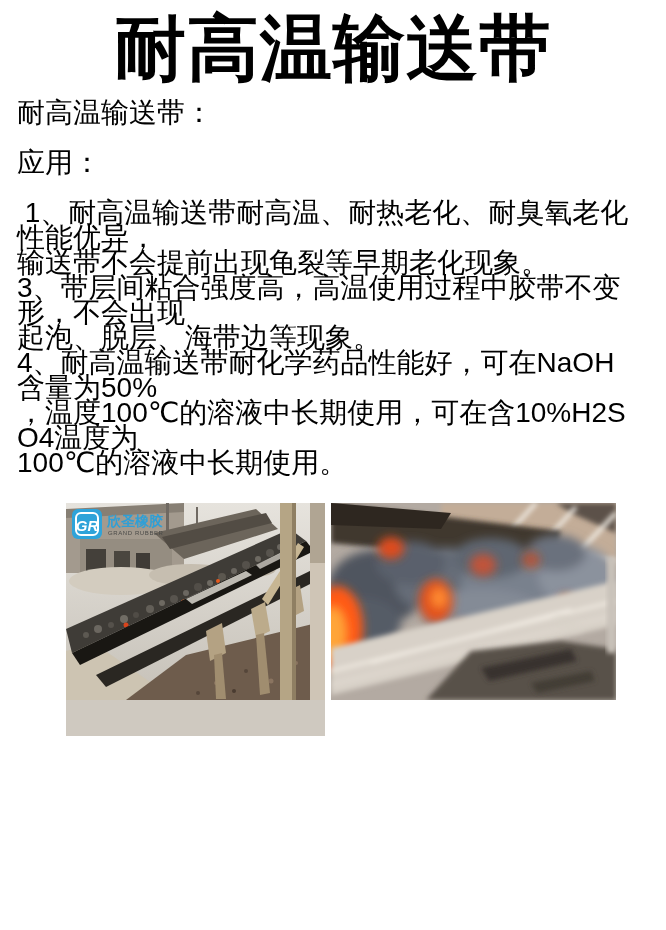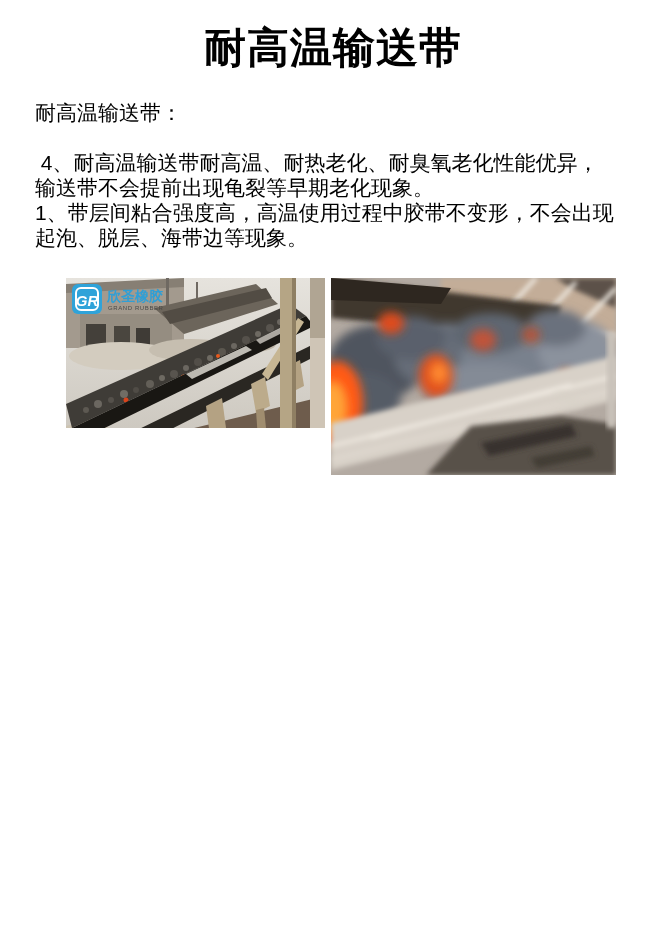--- a/index.html
+++ b/index.html
@@ -3,57 +3,61 @@
 <meta charset="utf-8">
 <style>
   html,body{margin:0;padding:0;}
   body{
     width:666px;height:930px;background:#ffffff;overflow:hidden;
     font-family:"Liberation Sans","DejaVu Sans",sans-serif;color:#000;
   }
   .page{position:relative;width:666px;height:930px;background:#fff;}
   .doc-title{
     margin:16px 0 0 0;padding:0;text-align:center;
-    font-size:42px;line-height:64px;font-weight:bold;color:#000;
+    font-size:72px;line-height:64px;font-weight:bold;color:#000;
     letter-spacing:1px;
   }
   .content{
-    margin:20px 35px 0 35px;
-    font-size:21px;line-height:25px;font-weight:400;
+    margin:20px 35px 0 17px;
+    font-size:28px;line-height:25px;font-weight:400;
   }
   .content p{
     margin:0 0 25px 0;white-space:pre-wrap;word-break:break-all;
   }
   .features-list p{margin:0;}
   .features-list{margin:0 0 0 0;}
   .photo-row{
     margin:28px 0 0 66px;
     display:flex;flex-direction:row;gap:6px;align-items:flex-start;
   }
   .photo{display:block;overflow:hidden;background:#cfc9c0;}
   .photo svg{display:block;}
-  .photo-left{width:259px;height:150px;}
+  .photo-left{width:259px;height:233px;}
   .photo-right{width:285px;height:197px;}
 </style>
 </head>
 <body>
 
 <div class="page">
 
   <h1 class="doc-title">耐高温输送带</h1>
 
   <div class="content">
     <p>耐高温输送带：</p>
 
+    <p>应用：</p>
 
     <div class="features-list">
-      <p> 4、耐高温输送带耐高温、耐热老化、耐臭氧老化性能优异，
+      <p> 1、耐高温输送带耐高温、耐热老化、耐臭氧老化性能优异，
 输送带不会提前出现龟裂等早期老化现象。</p>
-      <p>1、带层间粘合强度高，高温使用过程中胶带不变形，不会出现
+      <p>3、带层间粘合强度高，高温使用过程中胶带不变形，不会出现
 起泡、脱层、海带边等现象。</p>
+      <p>4、耐高温输送带耐化学药品性能好，可在NaOH含量为50%
+，温度100℃的溶液中长期使用，可在含10%H2SO4温度为
+100℃的溶液中长期使用。</p>
     </div>
   </div>
 
   <div class="photo-row">
 
     <div class="photo photo-left">
       <svg width="259" height="197" viewBox="0 0 259 197" xmlns="http://www.w3.org/2000/svg">
         <defs>
           <linearGradient id="lsky" x1="0" y1="0" x2="0" y2="1">
             <stop offset="0" stop-color="#e6e3dd"></stop>

